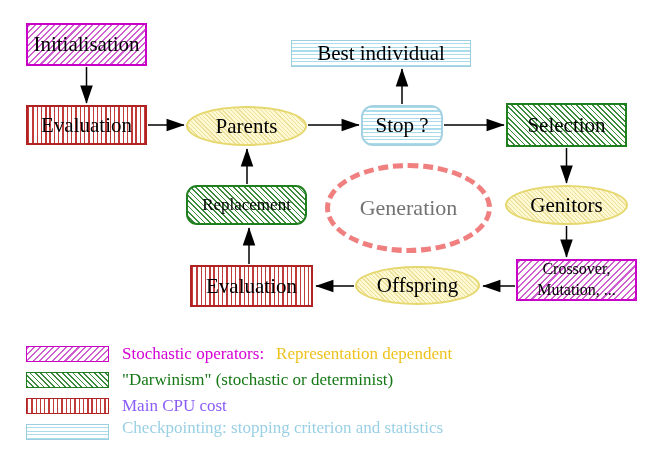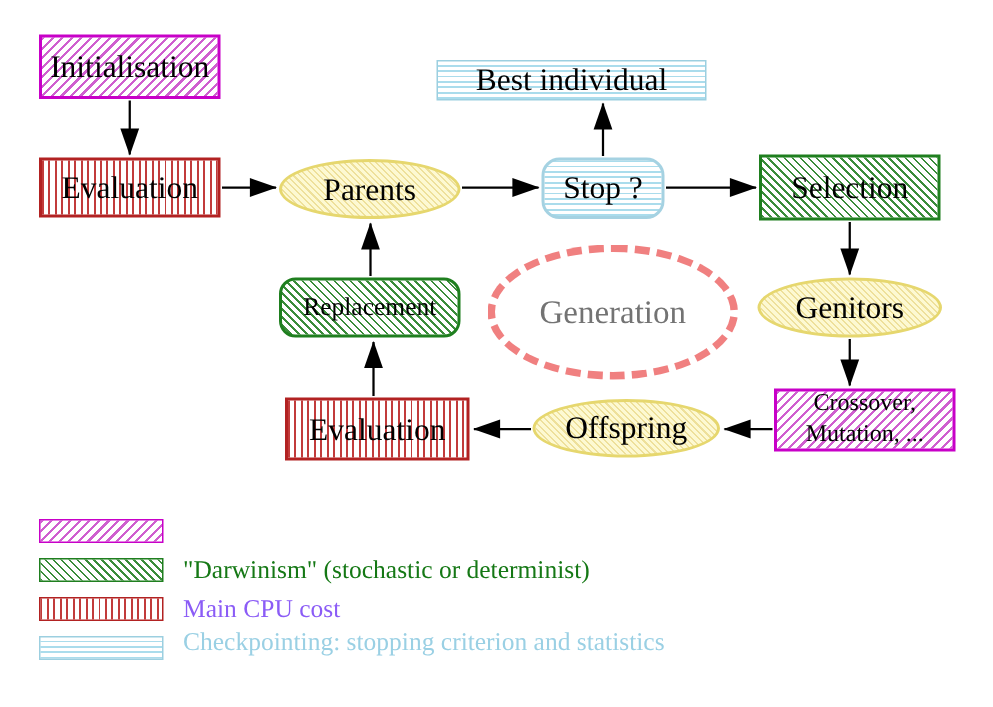--- a/index.html
+++ b/index.html
@@ -113,20 +113,24 @@
 
   <div class="node p-yellow ellipse fs21" style="left:355px;top:266px;width:125px;height:39px;">
     <span>Offspring</span>
   </div>
 
   <div class="node p-red b-red fs21" style="left:190px;top:265px;width:123px;height:42px;">
     <span>Evaluation</span>
   </div>
 
   <div class="legend-swatch p-magenta b-magenta" style="top:346px;border-width:1.5px;"></div>
+  <div class="legend-text" style="top:344px;">
+    <span class="t-magenta">Stochastic operators:</span>
+    <span class="t-gold">Representation dependent</span>
+  </div>
 
   <div class="legend-swatch p-green b-green" style="top:372px;border-width:1.5px;"></div>
   <div class="legend-text" style="top:370px;">
     <span class="t-green">"Darwinism" (stochastic or determinist)</span>
   </div>
 
   <div class="legend-swatch p-red b-red" style="top:398px;border-width:1.5px;"></div>
   <div class="legend-text" style="top:396px;">
     <span class="t-red">Main CPU cost</span>
   </div>

